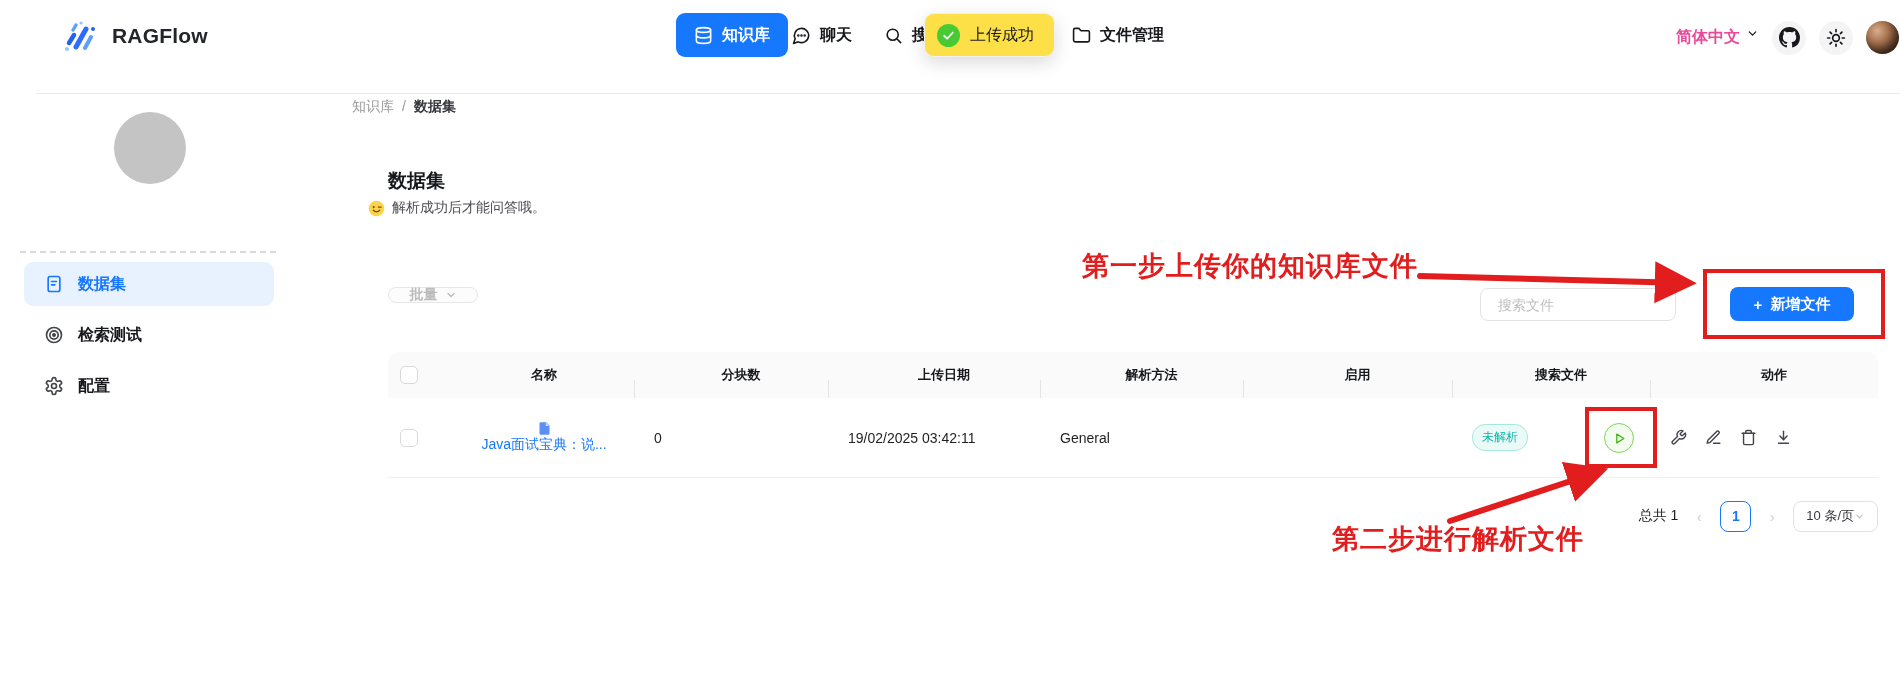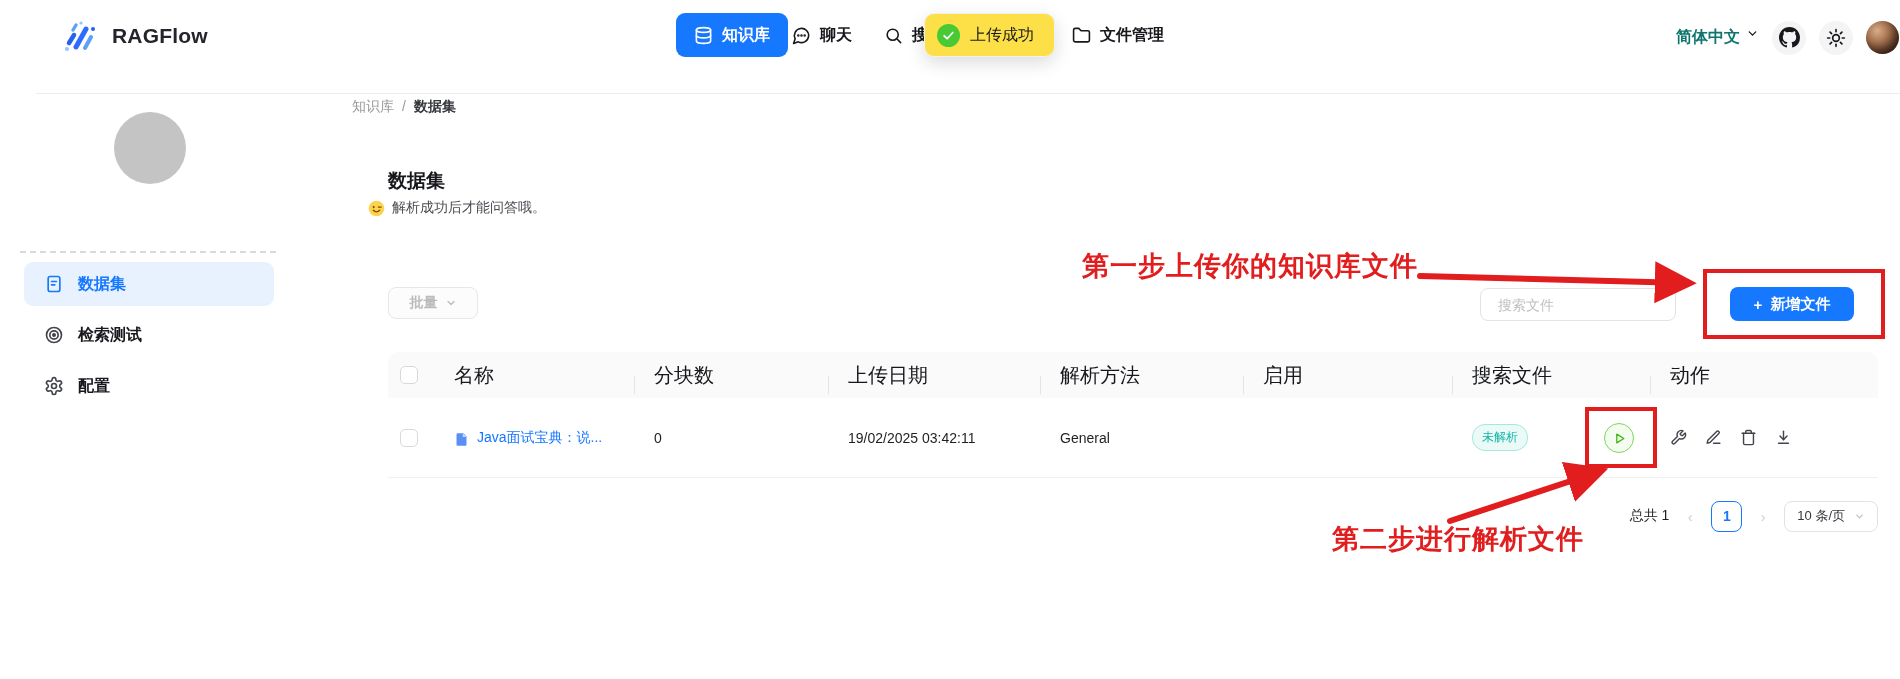--- a/index.html
+++ b/index.html
@@ -14,21 +14,21 @@
 
   .nav-item { position:absolute; top:13px; height:44px; display:flex; align-items:center; gap:9px; font-size:16px; font-weight:600; color:#17181c; cursor:pointer; }
   .nav-item.active { background:#1677ff; color:#fff; border-radius:9px; padding:0 18px; }
   .nav-item svg { stroke:currentColor; }
 
   .toast { position:absolute; left:888px; top:13px; height:44px; padding:0 20px 0 12px; background:#fde047; border:1px solid #f1f1f1; border-radius:10px;
     box-shadow:0 6px 18px rgba(0,0,0,.14); display:flex; align-items:center; gap:10px; font-size:16px; color:#17181c; z-index:30; }
   .toast-check { width:23px; height:23px; border-radius:50%; background:#49ca34; display:flex; align-items:center; justify-content:center; }
 
   .hdr-right { position:absolute; left:1640px; top:0; height:75px; display:flex; align-items:center; gap:13px; }
-  .lang { display:flex; gap:6px; font-size:16px; font-weight:600; color:#0f766e; cursor:pointer; }
+  .lang { display:flex; gap:6px; font-size:16px; font-weight:600; color:#ec4899; cursor:pointer; }
   .round-btn { width:34px; height:34px; border-radius:50%; background:#f4f4f5; display:flex; align-items:center; justify-content:center; cursor:pointer; }
   .avatar-img { width:33px; height:33px; border-radius:50%;
     background:radial-gradient(circle at 34% 30%, #d8ac8a 0%, #a4704d 38%, #5d3c2a 70%, #2c1e16 100%); box-shadow:inset -4px -5px 8px rgba(0,0,0,.35); }
 
   
   .sidebar { position:absolute; left:0; top:75px; width:285px; height:604px; background:#fff; }
   .kb-avatar { position:absolute; left:114px; top:37px; width:72px; height:72px; border-radius:50%; background:#c4c4c4; }
   .kb-name { position:absolute; left:0; top:122px; width:285px; text-align:center; font-size:17px; font-weight:700; color:#17181c; }
   .side-divider { position:absolute; left:20px; top:176px; width:256px; border-top:2px dashed #d9d9d9; }
   .menu { position:absolute; left:24px; top:187px; width:250px; display:flex; flex-direction:column; gap:7px; }
@@ -36,54 +36,54 @@
   .menu-item svg { stroke:#43454c; }
   .menu-item.active { background:#e8f2ff; color:#1677ff; }
   .menu-item.active svg { stroke:#1677ff; }
 
   
   .crumb { position:absolute; left:352px; top:98px; font-size:14px; color:#9a9a9a; display:flex; gap:8px; }
   .crumb .cur { color:#36383d; font-weight:600; }
   .page-title { position:absolute; left:388px; top:168px; font-size:19px; font-weight:700; color:#17181c; }
   .page-sub { position:absolute; left:368px; top:199px; display:flex; align-items:center; gap:7px; font-size:14px; color:#4b4d52; }
 
-  .bulk-btn { position:absolute; left:388px; top:287px; width:90px; height:32px; border:1px solid #e7e7e7; background:#fcfcfc; border-radius:8px;
+  .bulk-btn { position:absolute; left:388px; top:287px; width:90px; height:16px; border:1px solid #e7e7e7; background:#fcfcfc; border-radius:8px;
     display:flex; align-items:center; justify-content:center; gap:7px; font-size:14px; font-weight:600; color:#bcbcbc; cursor:not-allowed; }
   .search-box { position:absolute; left:1480px; top:288px; width:196px; height:33px; border:1px solid #e3e3e3; border-radius:8px; background:#fff;
     display:flex; align-items:center; gap:7px; padding:0 10px; }
   .search-box input { border:none; outline:none; flex:1; font-size:14px; color:#333; background:transparent; font-family:inherit; }
   .search-box input::placeholder { color:#bfbfbf; }
   .add-btn { position:absolute; left:1730px; top:287px; width:124px; height:34px; background:#1677ff; color:#fff; border:none; border-radius:8px;
     display:flex; align-items:center; justify-content:center; gap:8px; font-size:15px; font-weight:700; cursor:pointer; font-family:inherit; }
 
   
   .tbl { position:absolute; left:388px; top:352px; width:1490px; }
-  .tbl-head { display:flex; align-items:center; height:46px; background:#fafafa; border-radius:10px 10px 0 0; font-size:20px; font-weight:400; color:#17181c; }
+  .tbl-head { display:flex; align-items:center; height:46px; background:#fafafa; border-radius:10px 10px 0 0; font-size:13px; font-weight:700; color:#17181c;text-align:center; }
   .tbl-row { display:flex; align-items:center; height:80px; background:#fff; border-bottom:1px solid #f0f0f0; font-size:14px; }
   .c0{width:66px; display:flex; align-items:center; padding-left:12px;}
   .c1{width:180px;} .c2{width:194px;} .c3{width:212px;} .c4{width:203px;} .c5{width:209px;} .c6{width:198px;} .c7{width:228px;}
   .c2,.c3,.c4,.c5,.c6,.c7 { padding-left:20px; position:relative; }
   .tbl-head .c2::before,.tbl-head .c3::before,.tbl-head .c4::before,.tbl-head .c5::before,.tbl-head .c6::before,.tbl-head .c7::before
    { content:""; position:absolute; left:0; top:14px; width:1px; height:18px; background:#e4e4e4; }
   .chk { width:18px; height:18px; border:1.5px solid #d9d9d9; border-radius:5px; background:#fff; cursor:pointer; }
-  .name-cell { display:flex; align-items:flex-end; gap:8px; }
+  .name-cell { display:flex; align-items:center; gap:0;flex-direction:column; }
   .file-link { color:#1677ff; cursor:pointer; }
   .toggle { width:45px; height:25px; border-radius:13px; background:#1677ff; position:relative; cursor:pointer; }
   .toggle::after { content:""; position:absolute; right:3px; top:3px; width:19px; height:19px; border-radius:50%; background:#fff; }
   .badge { display:inline-block; padding:4px 9px; font-size:12px; color:#14b5a8; background:#eafaf7; border:1px solid #a6e8dd; border-radius:13px; }
   .play-btn { position:absolute; left:1604px; top:423px; width:30px; height:30px; border-radius:50%; border:1.5px solid #7fd65e; background:#f3fcee;
     display:flex; align-items:center; justify-content:center; cursor:pointer; z-index:5; }
   .row-actions { display:flex; align-items:center; gap:18px; padding-left:20px; }
   .row-actions svg { stroke:#43454c; cursor:pointer; }
 
   
   .pager { position:absolute; left:1540px; top:489px; width:338px; height:32px; display:flex; align-items:center; justify-content:flex-end; gap:14px; font-size:14px;margin-top:11px; }
   .pg-arrow { color:#cfcfcf; font-size:15px; cursor:pointer; width:14px; text-align:center; }
   .pg-num { width:31px; height:31px; border:1px solid #1677ff; color:#1677ff; font-weight:700; border-radius:8px; display:flex; align-items:center; justify-content:center; cursor:pointer; }
-  .pg-size { height:31px; padding:0 12px; border:1px solid #e2e2e2; border-radius:8px; display:flex; align-items:center; gap:9px; font-size:13px; color:#36383d; cursor:pointer; }
+  .pg-size { height:31px; padding:0 12px; border:1px solid #e2e2e2; border-radius:8px; display:flex; align-items:center; font-size:13px; color:#36383d; cursor:pointer; }
 
   
   .anno { position:absolute; color:#e11d1d; font-size:27px; font-weight:700; z-index:40; letter-spacing:1px; }
   .anno-step1 { left:1082px; top:248px; }
   .anno-step2 { left:1332px; top:521px; }
   .red-rect { position:absolute; border:4px solid #e11d1d; z-index:38; pointer-events:none; }
   .rect-add { left:1703px; top:269px; width:182px; height:70px; }
   .rect-play { left:1585px; top:407px; width:72px; height:61px; }
   .arrow-layer { position:absolute; left:0; top:0; width:1900px; height:679px; z-index:39; pointer-events:none; }
 </style>

